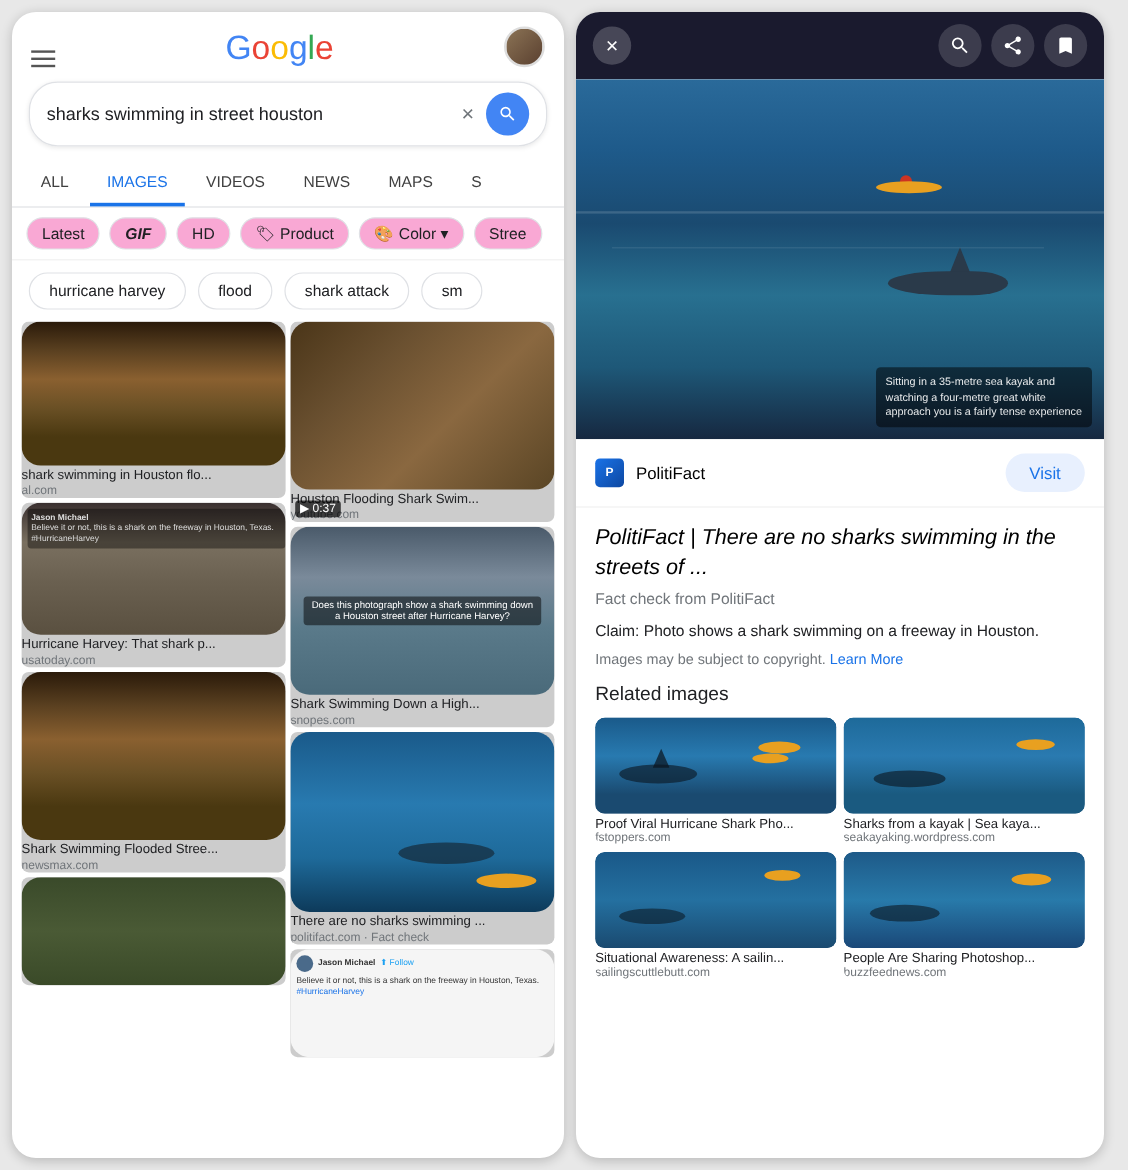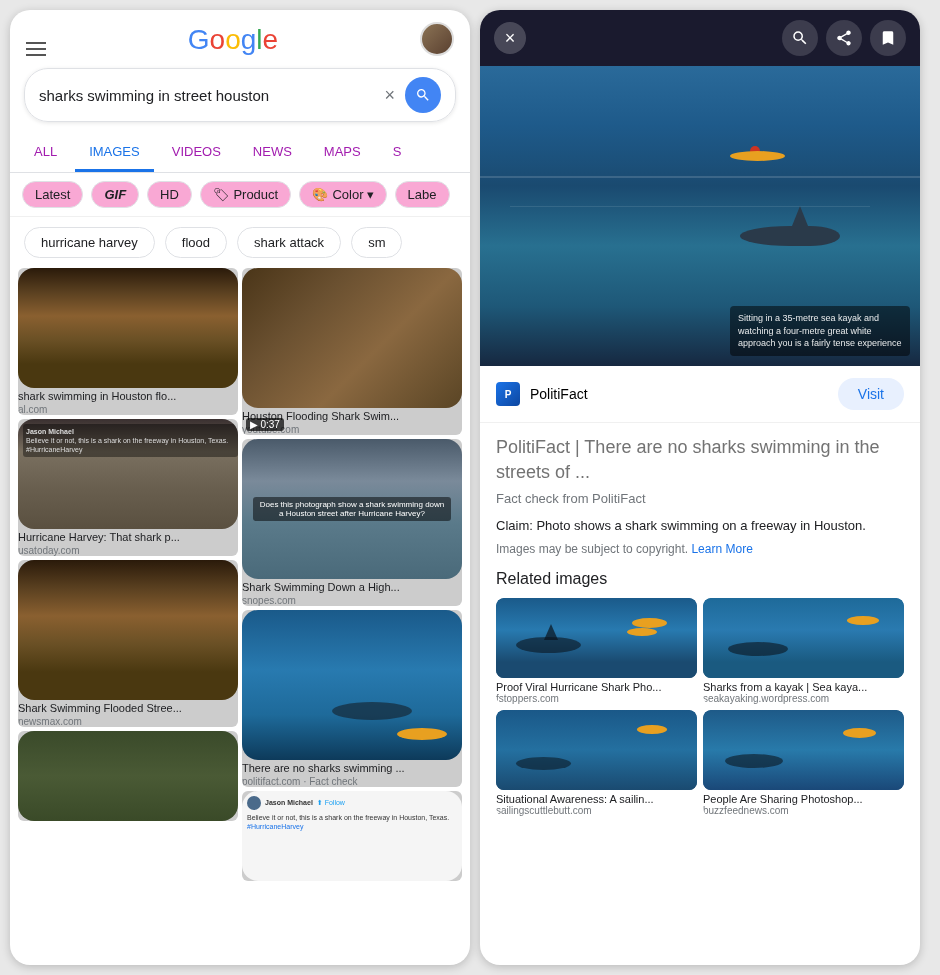--- a/index.html
+++ b/index.html
@@ -104,21 +104,21 @@
     .nav-tabs {
       display: flex;
       border-bottom: 1px solid #dfe1e5;
       padding: 0 10px;
       gap: 4px;
     }
 
     .nav-tab {
       padding: 10px 14px;
       font-size: 13px;
-      color: #a21caf;
+      color: #404040;
       cursor: pointer;
       border-bottom: 3px solid transparent;
       white-space: nowrap;
     }
 
     .nav-tab.active {
       color: #1a73e8;
       border-bottom-color: #1a73e8;
       font-weight: 500;
     }
@@ -402,23 +402,24 @@
 
     .detail-content {
       padding: 12px 16px;
       overflow-y: auto;
       flex: 1;
     }
 
     .detail-title {
       font-size: 18px;
       font-weight: 500;
-      color: #737373;
+      color: #000000;
       margin-bottom: 6px;
       line-height: 1.4;
+      font-style: italic;
     }
 
     .detail-subtitle {
       font-size: 13px;
       color: #70757a;
       margin-bottom: 10px;
     }
 
     .detail-claim {
       font-size: 13px;
@@ -593,21 +594,21 @@
   <div class="filter-row">
     <div class="filter-chip">Latest</div>
     <div class="filter-chip gif">GIF</div>
     <div class="filter-chip">HD</div>
     <div class="filter-chip">
       <span class="chip-icon">🏷</span>Product
     </div>
     <div class="filter-chip">
       <span class="chip-icon">🎨</span>Color ▾
     </div>
-    <div class="filter-chip">Labe</div>
+    <div class="filter-chip">Stree</div>
   </div>
 
   <div class="suggestion-chips">
     <div class="suggestion-chip">hurricane harvey</div>
     <div class="suggestion-chip">flood</div>
     <div class="suggestion-chip">shark attack</div>
     <div class="suggestion-chip">sm</div>
   </div>
 
   <div class="image-grid">

